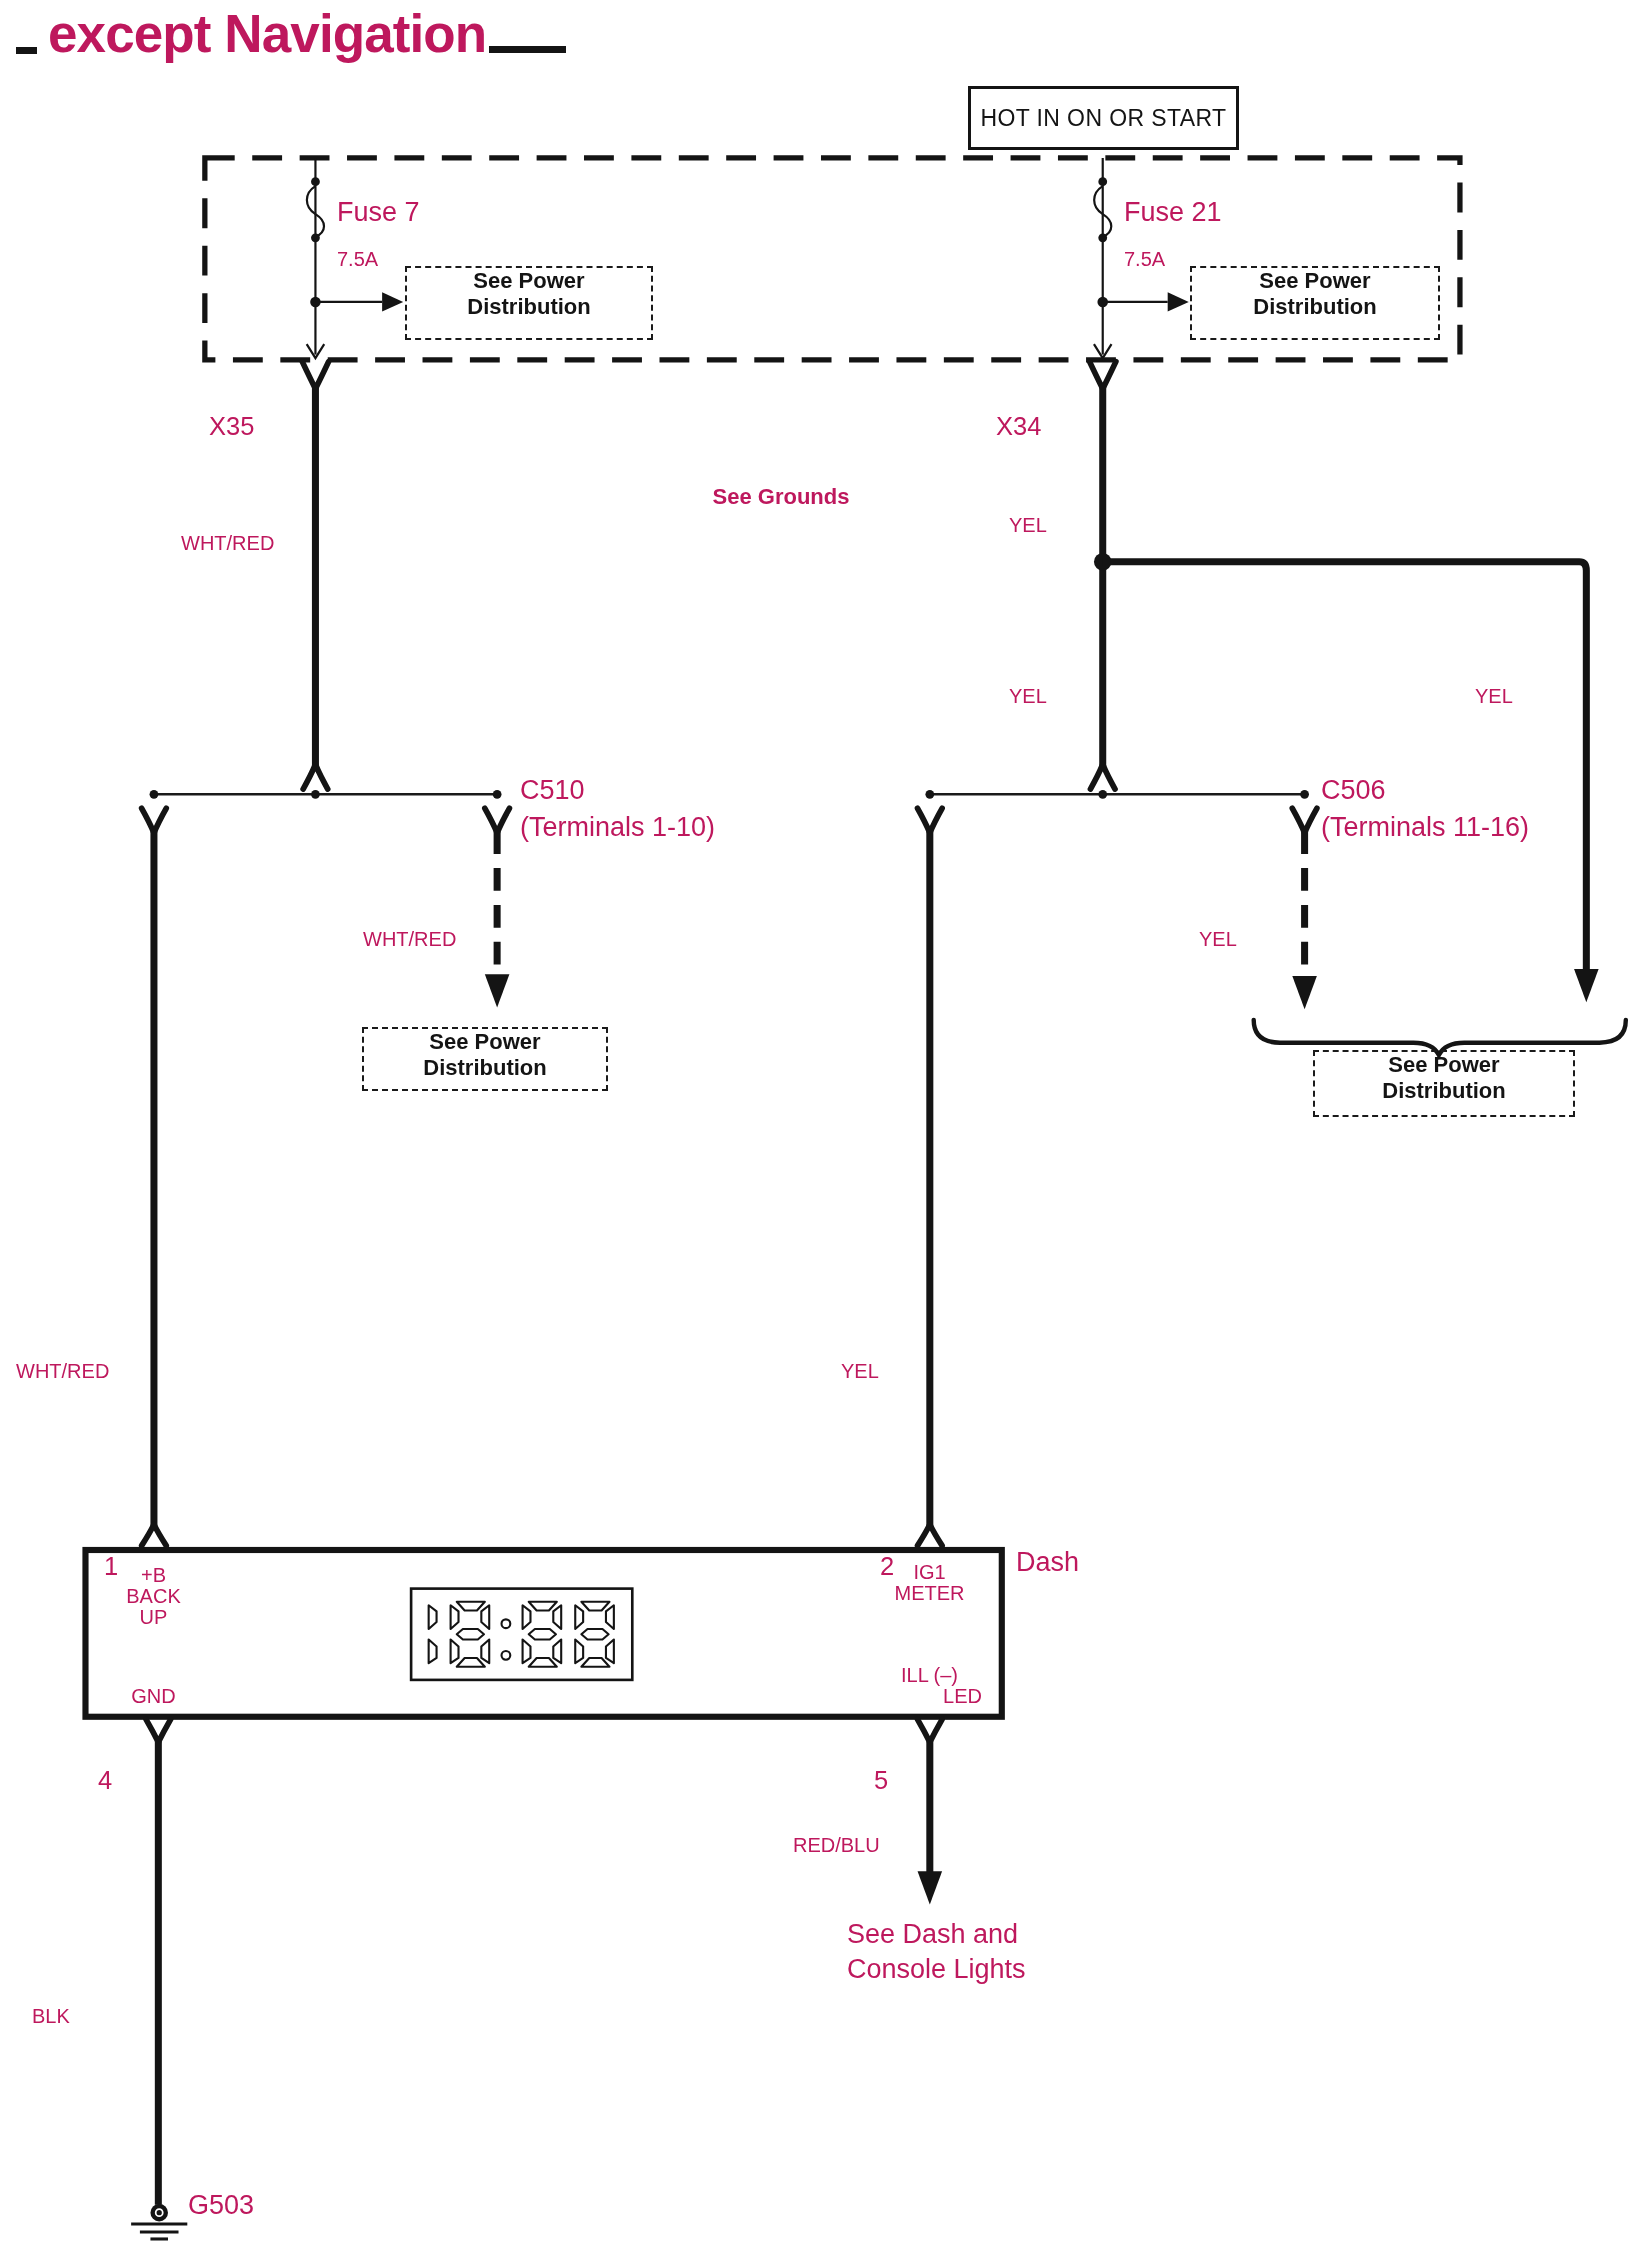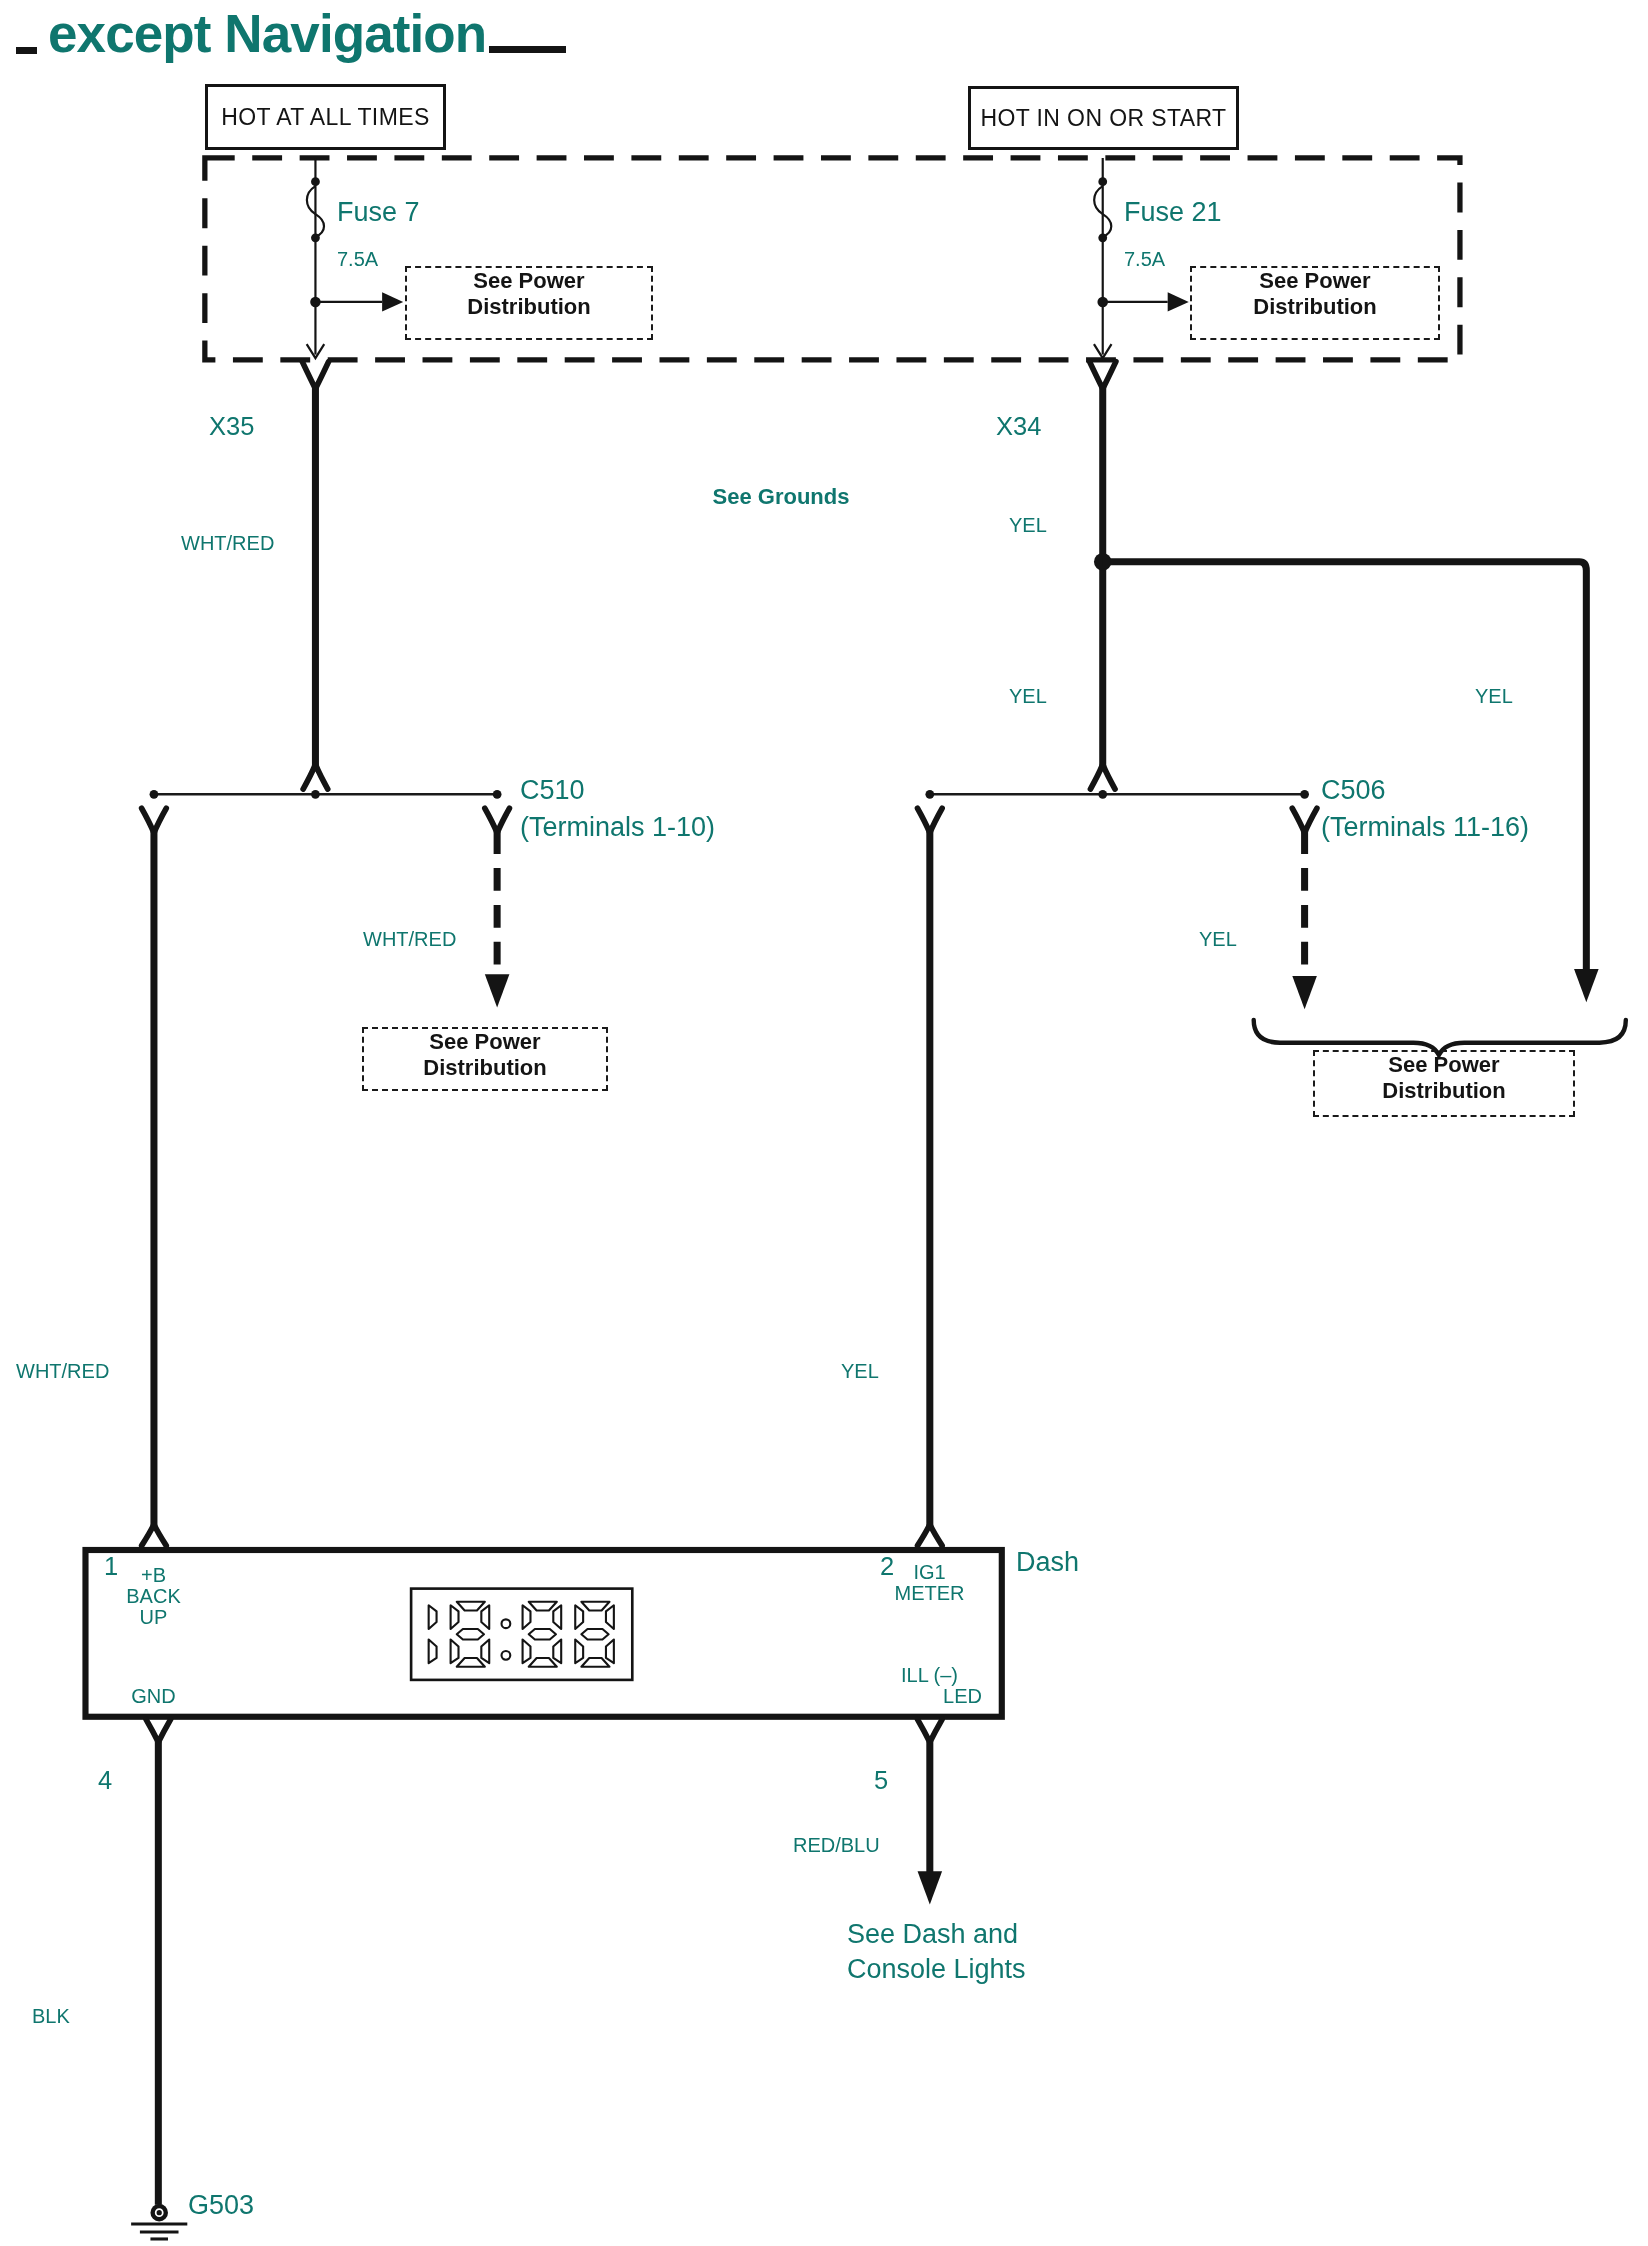--- a/index.html
+++ b/index.html
@@ -1,19 +1,19 @@
 <!DOCTYPE html>
 <html style="font-size:14px"><head>
 <meta charset="utf-8">
 <style>
   html,body{margin:0;padding:0;background:#fff;}
   #canvas{position:relative;width:1649px;height:2246px;background:#fff;
           font-family:"Liberation Sans","DejaVu Sans",sans-serif;color:#141414;overflow:hidden;}
   #wires{position:absolute;left:0;top:0;}
-  .lbl{position:absolute;white-space:nowrap;color:#0f766e;line-height:1.1;}
+  .lbl{position:absolute;white-space:nowrap;color:#be185d;line-height:1.1;}
   .t-title{font-size:53px;font-weight:700;letter-spacing:-0.9px;}
   .t-big{font-size:27px;}
   .t-pin{font-size:25.5px;}
   .t-hot{font-size:23px;letter-spacing:0.4px;}
   .t-note{font-size:22px;font-weight:700;}
   .t-wire{font-size:20px;}
   .right{text-align:left;margin-top:40px;}
   .center{text-align:center;}
   .bar{position:absolute;background:#141414;}
   .solidbox{position:absolute;border:3.5px solid #141414;display:flex;align-items:center;justify-content:center;}
@@ -137,23 +137,20 @@
     </g>
 
     <path class="wire" d="M1059,1984 V2134"></path>
     <polygon class="arr" points="1045,2132 1073,2132 1059,2170"></polygon>
   </svg>
 
   <div class="bar" style="left:16px;top:47px;width:21px;height:7px;"></div>
   <div class="lbl t-title" style="left:48px;top:5.3px;">except Navigation</div>
   <div class="bar" style="left:489px;top:46px;width:77px;height:7px;"></div>
 
-  <div class="solidbox t-hot" style="left:205px;top:84px;width:235px;height:60px;">
-    <span>HOT AT ALL TIMES</span>
-  </div>
   <div class="solidbox t-hot" style="left:968px;top:86px;width:265px;height:58px;">
     <span>HOT IN ON OR START</span>
   </div>
 
 
   <div class="lbl t-big" style="left:337px;top:198px;">Fuse 7</div>
   <div class="lbl t-wire" style="left:337px;top:248px;">7.5A</div>
   <div class="lbl t-big" style="left:1124px;top:198px;">Fuse 21</div>
   <div class="lbl t-wire" style="left:1124px;top:248px;">7.5A</div>
 

